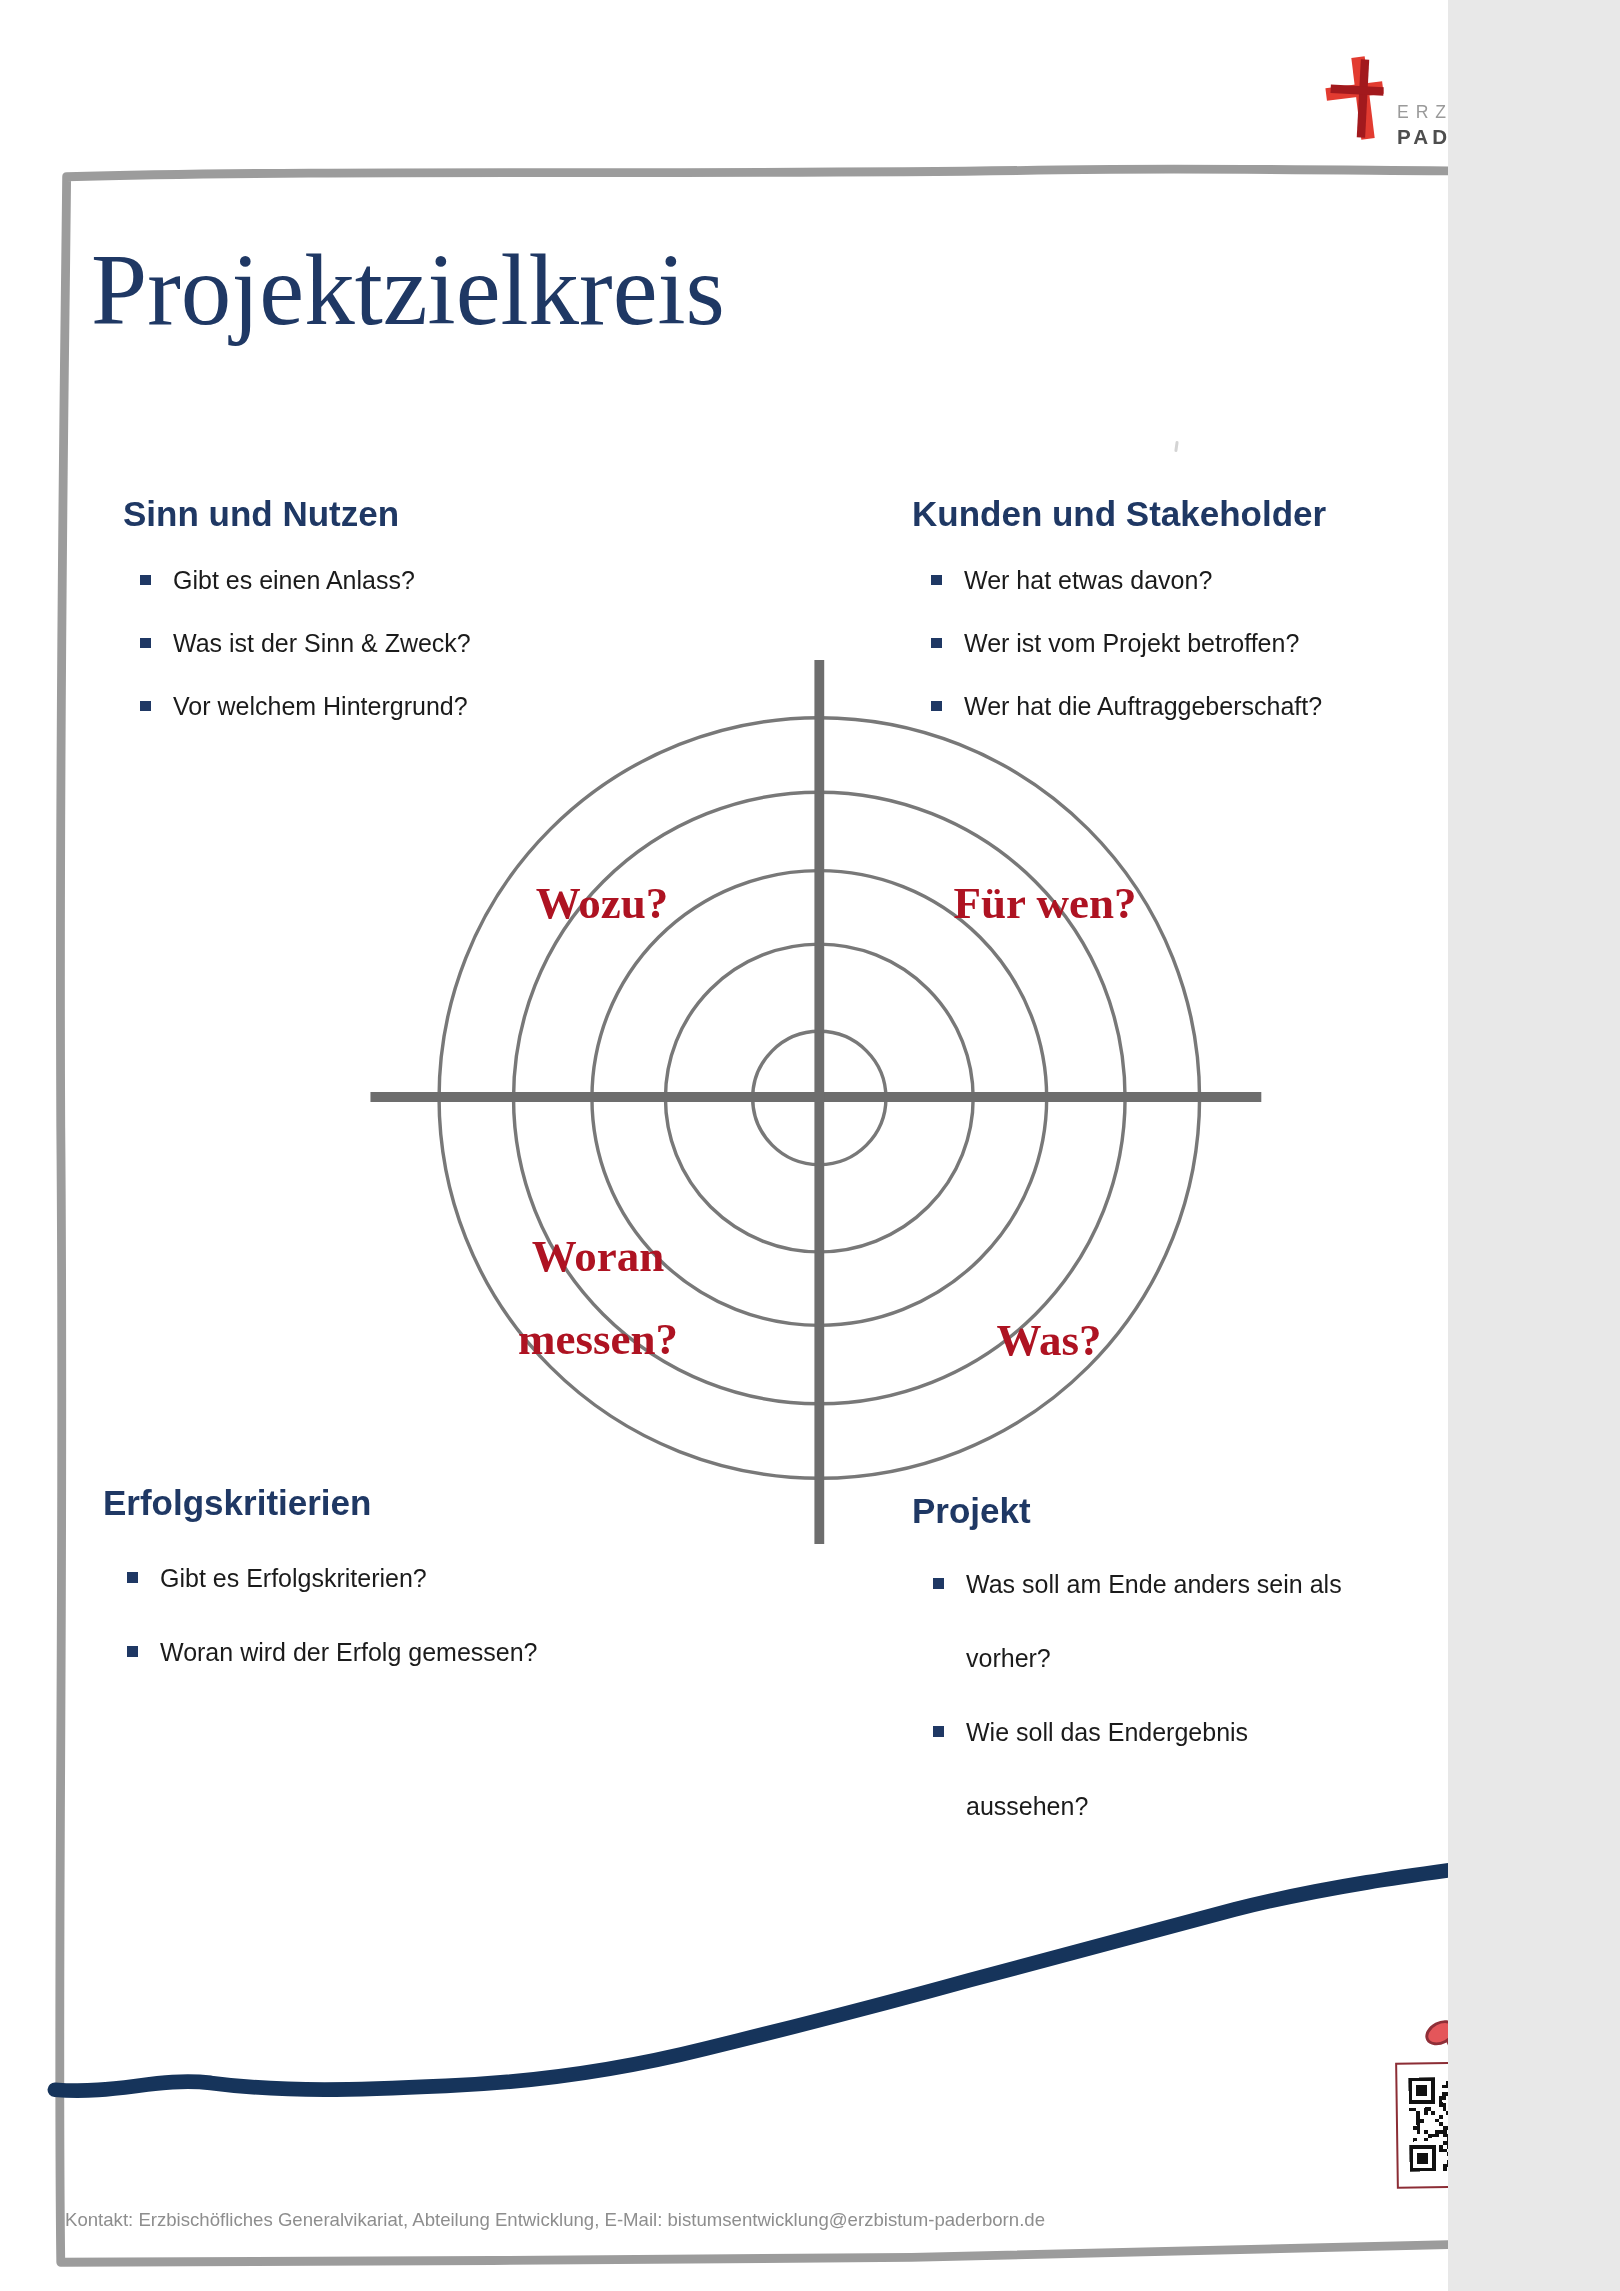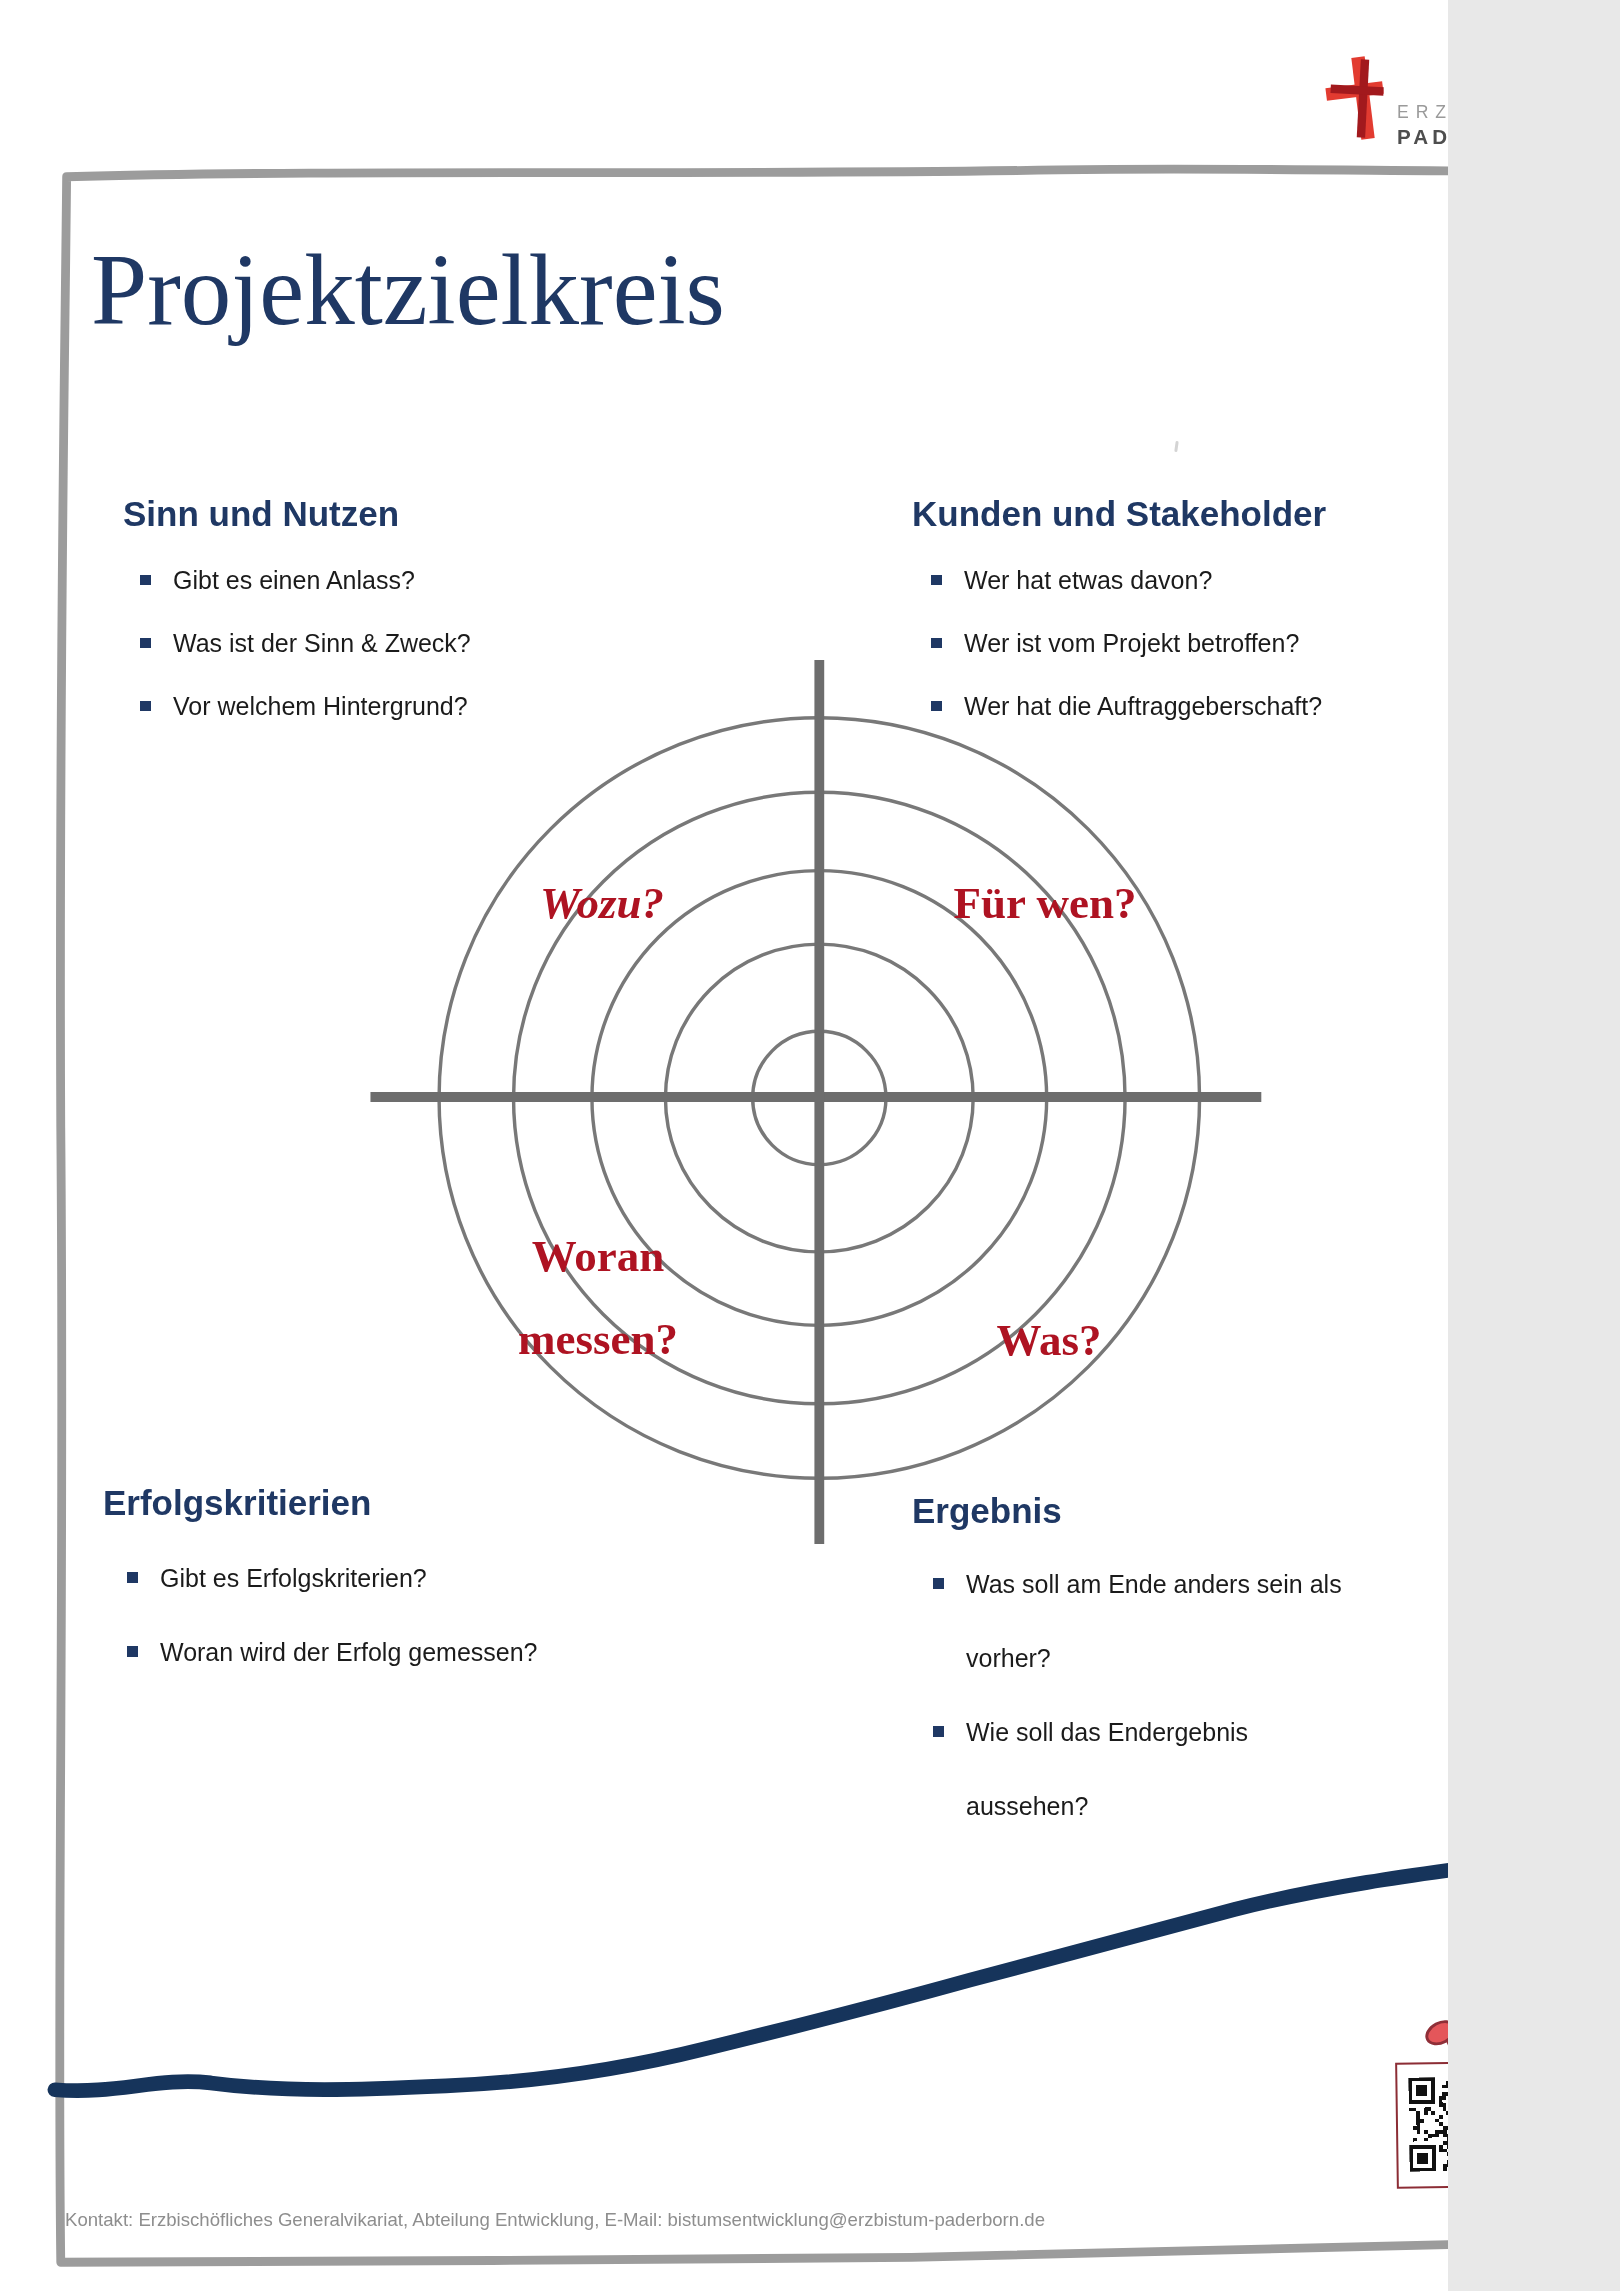--- a/index.html
+++ b/index.html
@@ -132,33 +132,33 @@
     <li>Vor welchem Hintergrund?</li>
   </ul>
 
   <div class="sec-heading" style="left:912px;top:493px;">Kunden und Stakeholder</div>
   <ul class="qlist lh64" style="left:931px;top:549px;width:608px;">
     <li>Wer hat etwas davon?</li>
     <li>Wer ist vom Projekt betroffen?</li>
     <li>Wer hat die Auftraggeberschaft?</li>
   </ul>
 
-  <div class="circle-label" style="left:602px;top:881px;font-style:italic;">Wozu?</div>
+  <div class="circle-label" style="left:602px;top:881px;">Wozu?</div>
   <div class="circle-label" style="left:1045px;top:881px;">Für wen?</div>
   <div class="circle-label two-line" style="left:598px;top:1215px;">Woran
 messen?</div>
   <div class="circle-label" style="left:1049px;top:1318px;">Was?</div>
 
   <div class="sec-heading" style="left:103px;top:1482px;">Erfolgskritierien</div>
   <ul class="qlist lh75" style="left:127px;top:1541px;width:598px;">
     <li>Gibt es Erfolgskriterien?</li>
     <li>Woran wird der Erfolg gemessen?</li>
   </ul>
 
-  <div class="sec-heading" style="left:912px;top:1490px;">Ergebnis</div>
+  <div class="sec-heading" style="left:912px;top:1490px;">Projekt</div>
   <ul class="qlist lh75" style="left:933px;top:1547px;width:608px;">
     <li>Was soll am Ende anders sein als
 vorher?</li>
     <li>Wie soll das Endergebnis
 aussehen?</li>
   </ul>
 
   <div class="qr-frame">
     <svg id="qr-svg" width="94" height="94" viewBox="0 0 100 100">
         <g fill="#111" shape-rendering="crispEdges">

